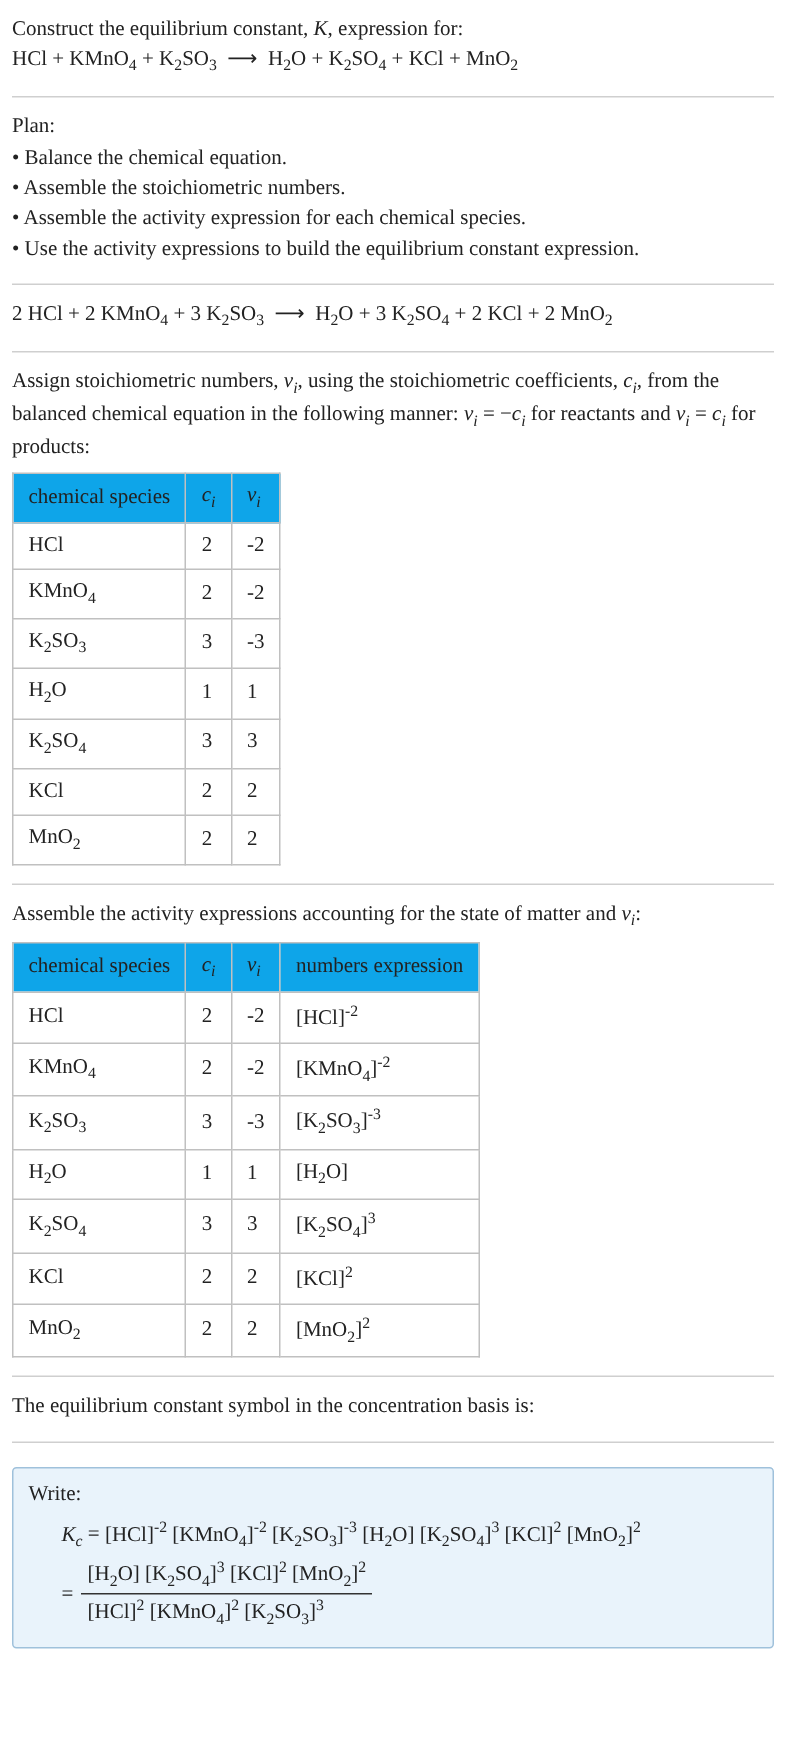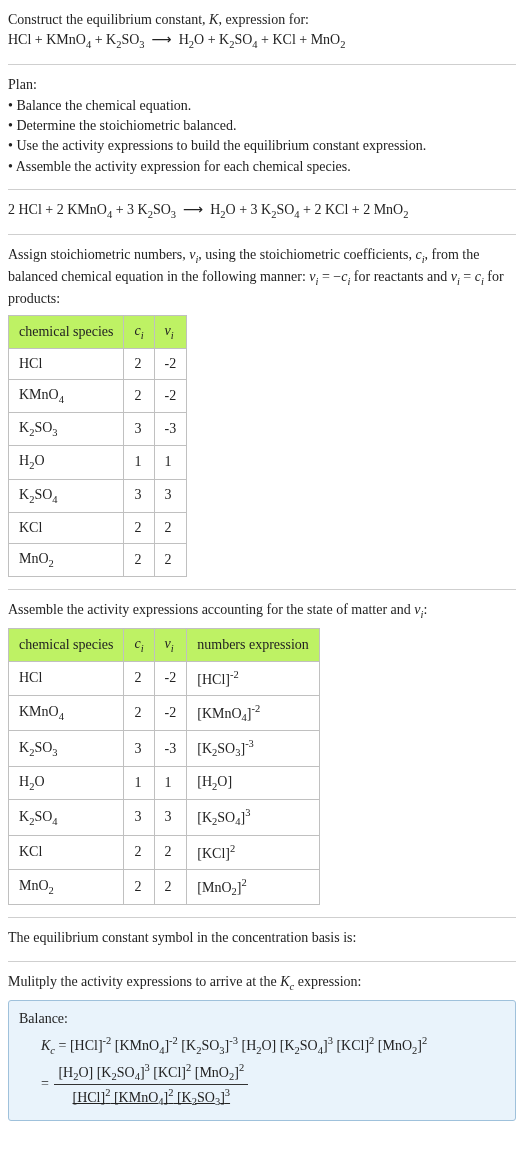--- a/index.html
+++ b/index.html
@@ -25,65 +25,63 @@
   table.stoich {
     border-collapse: collapse;
     margin-top: 6px;
   }
   table.stoich th, table.stoich td {
     border: 1px solid #c0c0c0;
     padding: 5px 10px;
     text-align: left;
     font-weight: normal;
   }
-  table.stoich th { background: #bef264; }
+  table.stoich th { background: #0ea5e9; }
   .answer-box {
     background: #e9f3fb;
     border: 1px solid #9fc1db;
     border-radius: 3px;
     padding: 8px 10px 10px 10px;
     margin-top: 6px;
   }
   .answer-box .label {
     margin-bottom: 4px;
   }
   .frac {
     display: inline-block;
     vertical-align: middle;
-    text-align: center;
     margin: 0 2px;
   }
   .frac .num {
     display: block;
     border-bottom: 1px solid #333;
     padding: 0 4px;
   }
   .frac .den {
     display: block;
     padding: 0 4px;
-    text-decoration: underline;
   }
   .indent { padding-left: 22px; }
   .kc-line { white-space: nowrap; }
 </style>
 </head>
 <body>
 
 <div class="section">
   <div>Construct the equilibrium constant, <i>K</i>, expression for:</div>
   <div>HCl + KMnO<sub>4</sub> + K<sub>2</sub>SO<sub>3</sub> &nbsp;⟶&nbsp; H<sub>2</sub>O + K<sub>2</sub>SO<sub>4</sub> + KCl + MnO<sub>2</sub></div>
 </div>
 <hr class="sep">
 
 <div class="section">
   <div>Plan:</div>
   <div>• <span>Balance the chemical equation.</span></div>
-  <div>• <span>Determine the stoichiometric balanced.</span></div>
+  <div>• <span>Assemble the stoichiometric numbers.</span></div>
+  <div>• <span>Assemble the activity expression for each chemical species.</span></div>
   <div>• <span>Use the activity expressions to build the equilibrium constant expression.</span></div>
-  <div>• <span>Assemble the activity expression for each chemical species.</span></div>
 </div>
 <hr class="sep">
 
 <div class="section">
   <div>2 HCl + 2 KMnO<sub>4</sub> + 3 K<sub>2</sub>SO<sub>3</sub> &nbsp;⟶&nbsp; H<sub>2</sub>O + 3 K<sub>2</sub>SO<sub>4</sub> + 2 KCl + 2 MnO<sub>2</sub></div>
 </div>
 <hr class="sep">
 
 <div class="section">
   <div>Assign stoichiometric numbers, <i>ν<sub>i</sub></i>, using the stoichiometric coefficients, <i>c<sub>i</sub></i>, from the balanced chemical equation in the following manner: <i>ν<sub>i</sub></i> = −<i>c<sub>i</sub></i> for reactants and <i>ν<sub>i</sub></i> = <i>c<sub>i</sub></i> for products:</div>
@@ -190,24 +188,23 @@
     </table>
 </div>
 <hr class="sep">
 
 <div class="section">
   <div>The equilibrium constant symbol in the concentration basis is:</div>
 </div>
 <hr class="sep">
 
 <div class="section">
-  <div>Mulitply the activity expressions to arrive at the <i>K<sub>c</sub></i> expression:</div>
 
   <div class="answer-box">
-    <div class="label">Balance:</div>
+    <div class="label">Write:</div>
     <div class="indent">
       <div class="kc-line">
         <span><i>K<sub>c</sub></i> = </span><span>[HCl]<sup>-2</sup> [KMnO<sub>4</sub>]<sup>-2</sup> [K<sub>2</sub>SO<sub>3</sub>]<sup>-3</sup> [H<sub>2</sub>O] [K<sub>2</sub>SO<sub>4</sub>]<sup>3</sup> [KCl]<sup>2</sup> [MnO<sub>2</sub>]<sup>2</sup></span>
       </div>
       <div class="kc-line" style="margin-top:2px;">
         <span>= </span>
         <span class="frac">
           <span class="num">[H<sub>2</sub>O] [K<sub>2</sub>SO<sub>4</sub>]<sup>3</sup> [KCl]<sup>2</sup> [MnO<sub>2</sub>]<sup>2</sup></span>
           <span class="den">[HCl]<sup>2</sup> [KMnO<sub>4</sub>]<sup>2</sup> [K<sub>2</sub>SO<sub>3</sub>]<sup>3</sup></span>
         </span>

